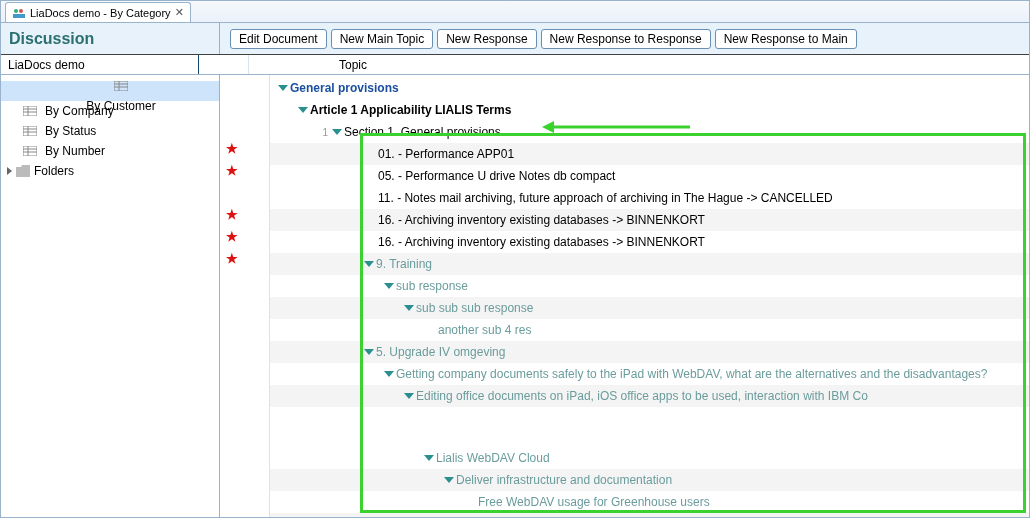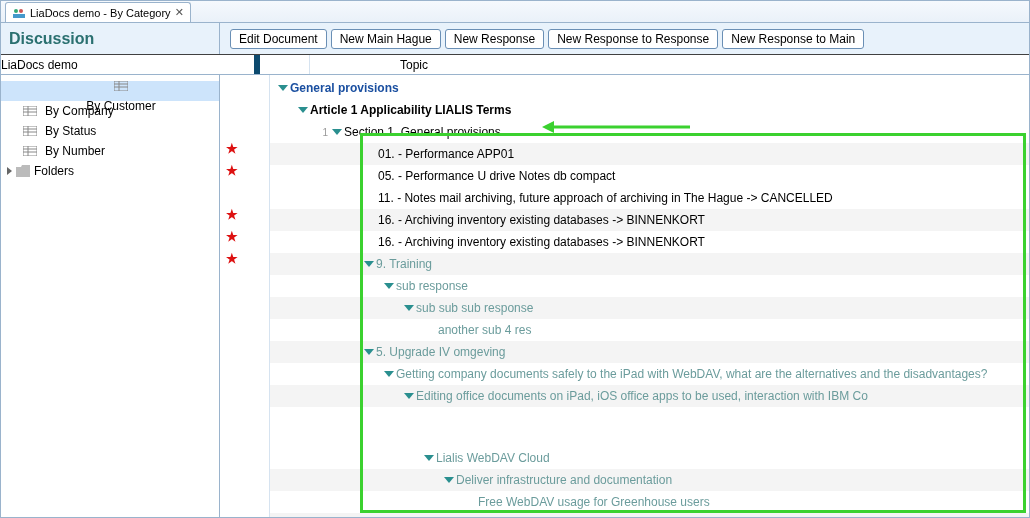--- a/index.html
+++ b/index.html
@@ -71,23 +71,23 @@
     cursor: pointer;
   }
   .sub-header {
     display: flex;
     height: 20px;
     border-bottom: 1px solid #9ab3cc;
     background: #fff;
     font-size: 12px;
   }
   .sub-header .left {
-    width: 259px;
-    padding-left: 0;
-    border-right: 6px solid #0c4a6e;
+    width: 198px;
+    padding-left: 7px;
+    border-right: 1px solid #0c4a6e;
     display: flex;
     align-items: center;
   }
   .sub-header .mid {
     width: 50px;
     border-right: 1px solid #d6e3f0;
   }
   .sub-header .right {
     flex: 1;
     padding-left: 90px;
@@ -204,21 +204,21 @@
     </span>
     <span>LiaDocs demo - By Category</span>
     <span class="close">✕</span>
   </div>
 </div>
 
 <div class="header-row">
   <div class="title-cell">Discussion</div>
   <div class="toolbar">
     <button>Edit Document</button>
-    <button>New Main Hague</button>
+    <button>New Main Topic</button>
     <button>New Response</button>
     <button>New Response to Response</button>
     <button>New Response to Main</button>
   </div>
 </div>
 
 <div class="sub-header">
   <div class="left">LiaDocs demo</div>
   <div class="mid"></div>
   <div class="right">Topic</div>

